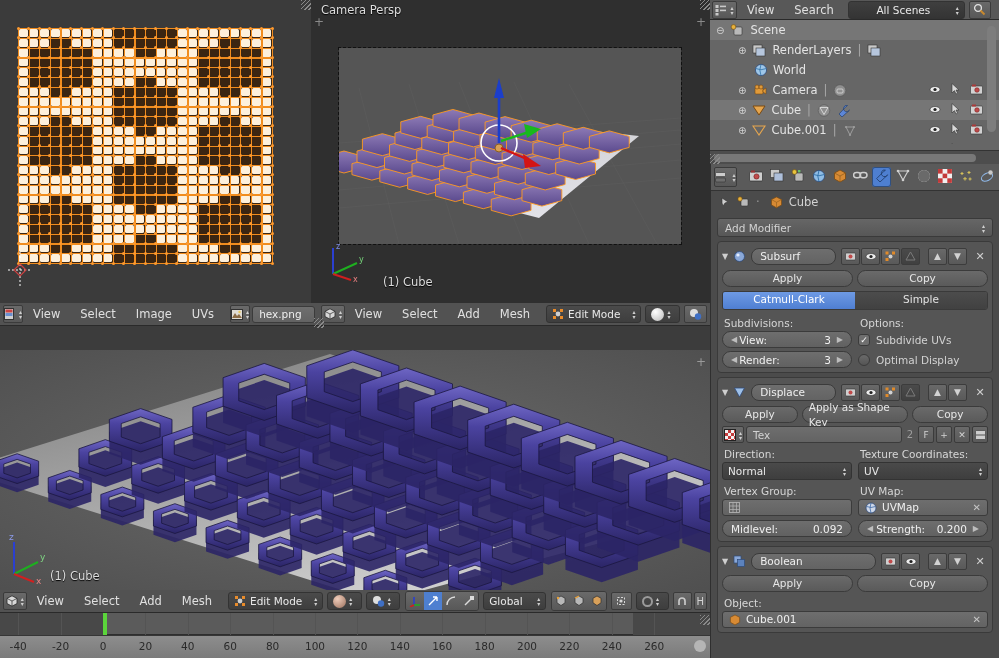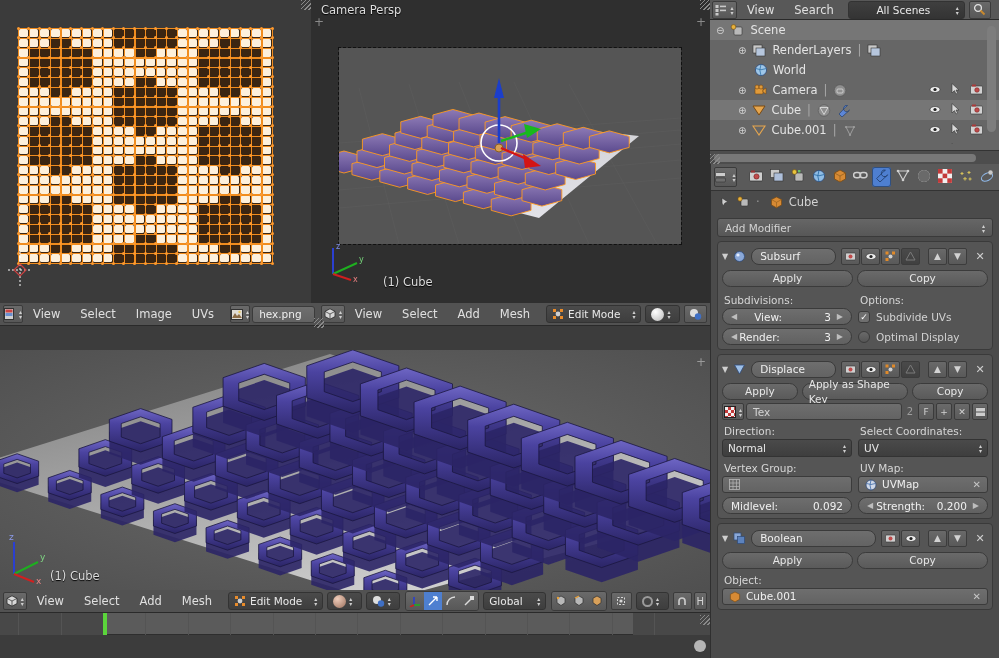--- a/index.html
+++ b/index.html
@@ -1541,20 +1541,38 @@
           <div class="tlmark" style="left: 442.2px;"></div>
           <div class="tlmark" style="left: 484.6px;"></div>
           <div class="tlmark" style="left: 527px;"></div>
           <div class="tlmark" style="left: 569.4px;"></div>
           <div class="tlmark" style="left: 611.8px;"></div>
           <div class="tlmark" style="left: 654.2px;"></div>
         </div>
       <div id="playhead"></div>
       <div class="corner grip" style="right:0;top:2px"></div>
     </div>
+    <div id="tlruler">
+        <div class="tlnum" style="left: 18.2px;">-40</div>
+        <div class="tlnum" style="left: 60.6px;">-20</div>
+        <div class="tlnum" style="left: 103px;">0</div>
+        <div class="tlnum" style="left: 145.4px;">20</div>
+        <div class="tlnum" style="left: 187.8px;">40</div>
+        <div class="tlnum" style="left: 230.2px;">60</div>
+        <div class="tlnum" style="left: 272.6px;">80</div>
+        <div class="tlnum" style="left: 315px;">100</div>
+        <div class="tlnum" style="left: 357.4px;">120</div>
+        <div class="tlnum" style="left: 399.8px;">140</div>
+        <div class="tlnum" style="left: 442.2px;">160</div>
+        <div class="tlnum" style="left: 484.6px;">180</div>
+        <div class="tlnum" style="left: 527px;">200</div>
+        <div class="tlnum" style="left: 569.4px;">220</div>
+        <div class="tlnum" style="left: 611.8px;">240</div>
+        <div class="tlnum" style="left: 654.2px;">260</div>
+      </div>
     <div style="position:absolute;right:4px;top:27px;width:12px;height:12px;border-radius:50%;background:#b5b5b5"></div>
   </div>
 
   <div id="outl">
     <div id="outlHdr">
       <div class="sbtn" style="width:25px;margin-left:2px">
         <svg width="12" height="12" viewBox="0 0 12 12">
           <rect x="0.5" y="1" width="3" height="3" fill="#c9c9c9"></rect>
             <rect x="5" y="1.6" width="6" height="1.6" fill="#c9c9c9"></rect>
           <rect x="0.5" y="5" width="3" height="3" fill="#c9c9c9"></rect>
@@ -1900,26 +1918,30 @@
         <span class="updn">
           <span class="mic">▲</span>
           <span class="mic">▼</span>
         </span>
         <span class="xbtn">✕</span>
       </div>
       <div class="hrow">
         <div class="btn" style="flex:1;border-radius:9px">Apply</div>
         <div class="btn" style="flex:1;border-radius:9px">Copy</div>
       </div>
+      <div class="seg">
+        <div class="on">Catmull-Clark</div>
+        <div class="off">Simple</div>
+      </div>
       <div class="grow">
         <div class="col">
           <div class="lbl">Subdivisions:</div>
           <div class="numf">
             <span class="arrL">◀</span>
-            <span style="flex:1;margin-left:17px">View:</span>
+            <span style="flex:1;margin-left:2px">View:</span>
             <span>3</span>
             <span class="arrR" style="margin-left:6px">▶</span>
           </div>
           <div class="numf" style="margin-top:3px">
             <span class="arrL">◀</span>
             <span style="flex:1;margin-left:2px">Render:</span>
             <span>3</span>
             <span class="arrR" style="margin-left:6px">▶</span>
           </div>
         </div>
@@ -2001,21 +2023,21 @@
       </div>
       <div class="grow" style="margin-top:2px">
         <div class="col">
           <div class="lbl">Direction:</div>
           <div class="drop">
             <span style="flex:1">Normal</span>
             <span class="spin tiny-arrows"></span>
           </div>
         </div>
         <div class="col">
-          <div class="lbl">Select Coordinates:</div>
+          <div class="lbl">Texture Coordinates:</div>
           <div class="drop">
             <span style="flex:1">UV</span>
             <span class="spin tiny-arrows"></span>
           </div>
         </div>
       </div>
       <div class="grow" style="margin-top:2px">
         <div class="col">
           <div class="lbl">Vertex Group:</div>
           <div class="fld" style="justify-content:flex-start;gap:5px">

